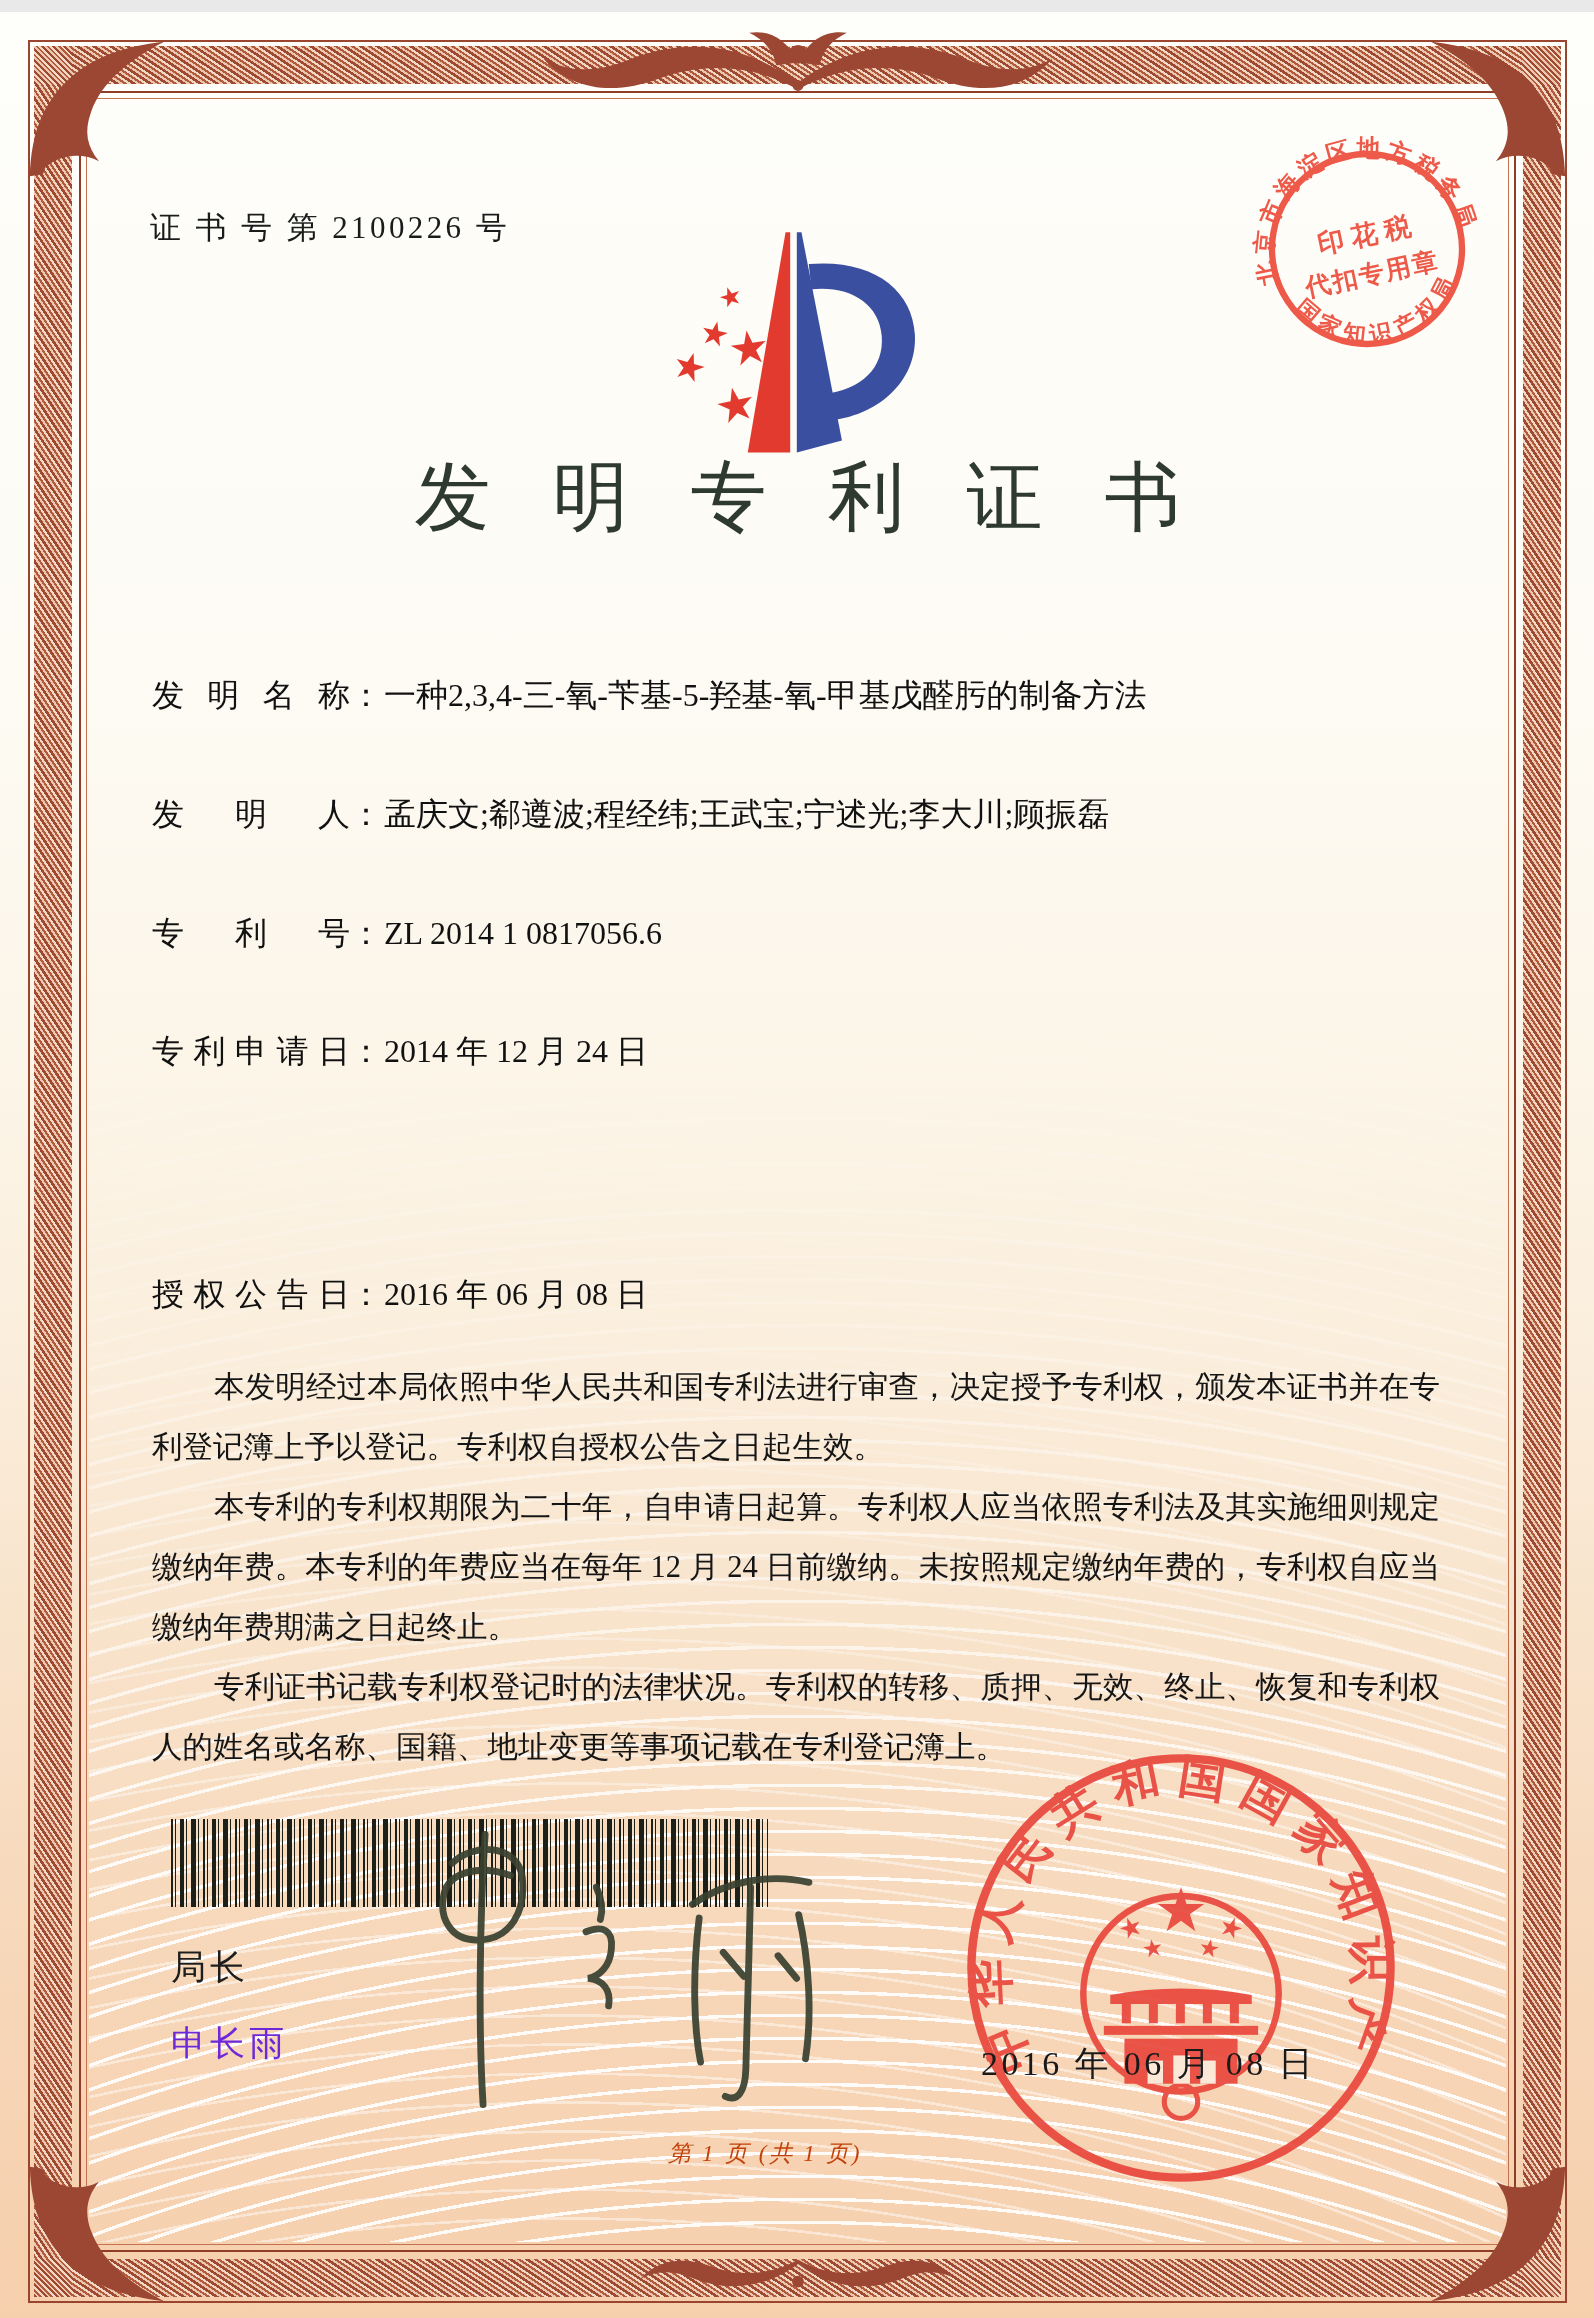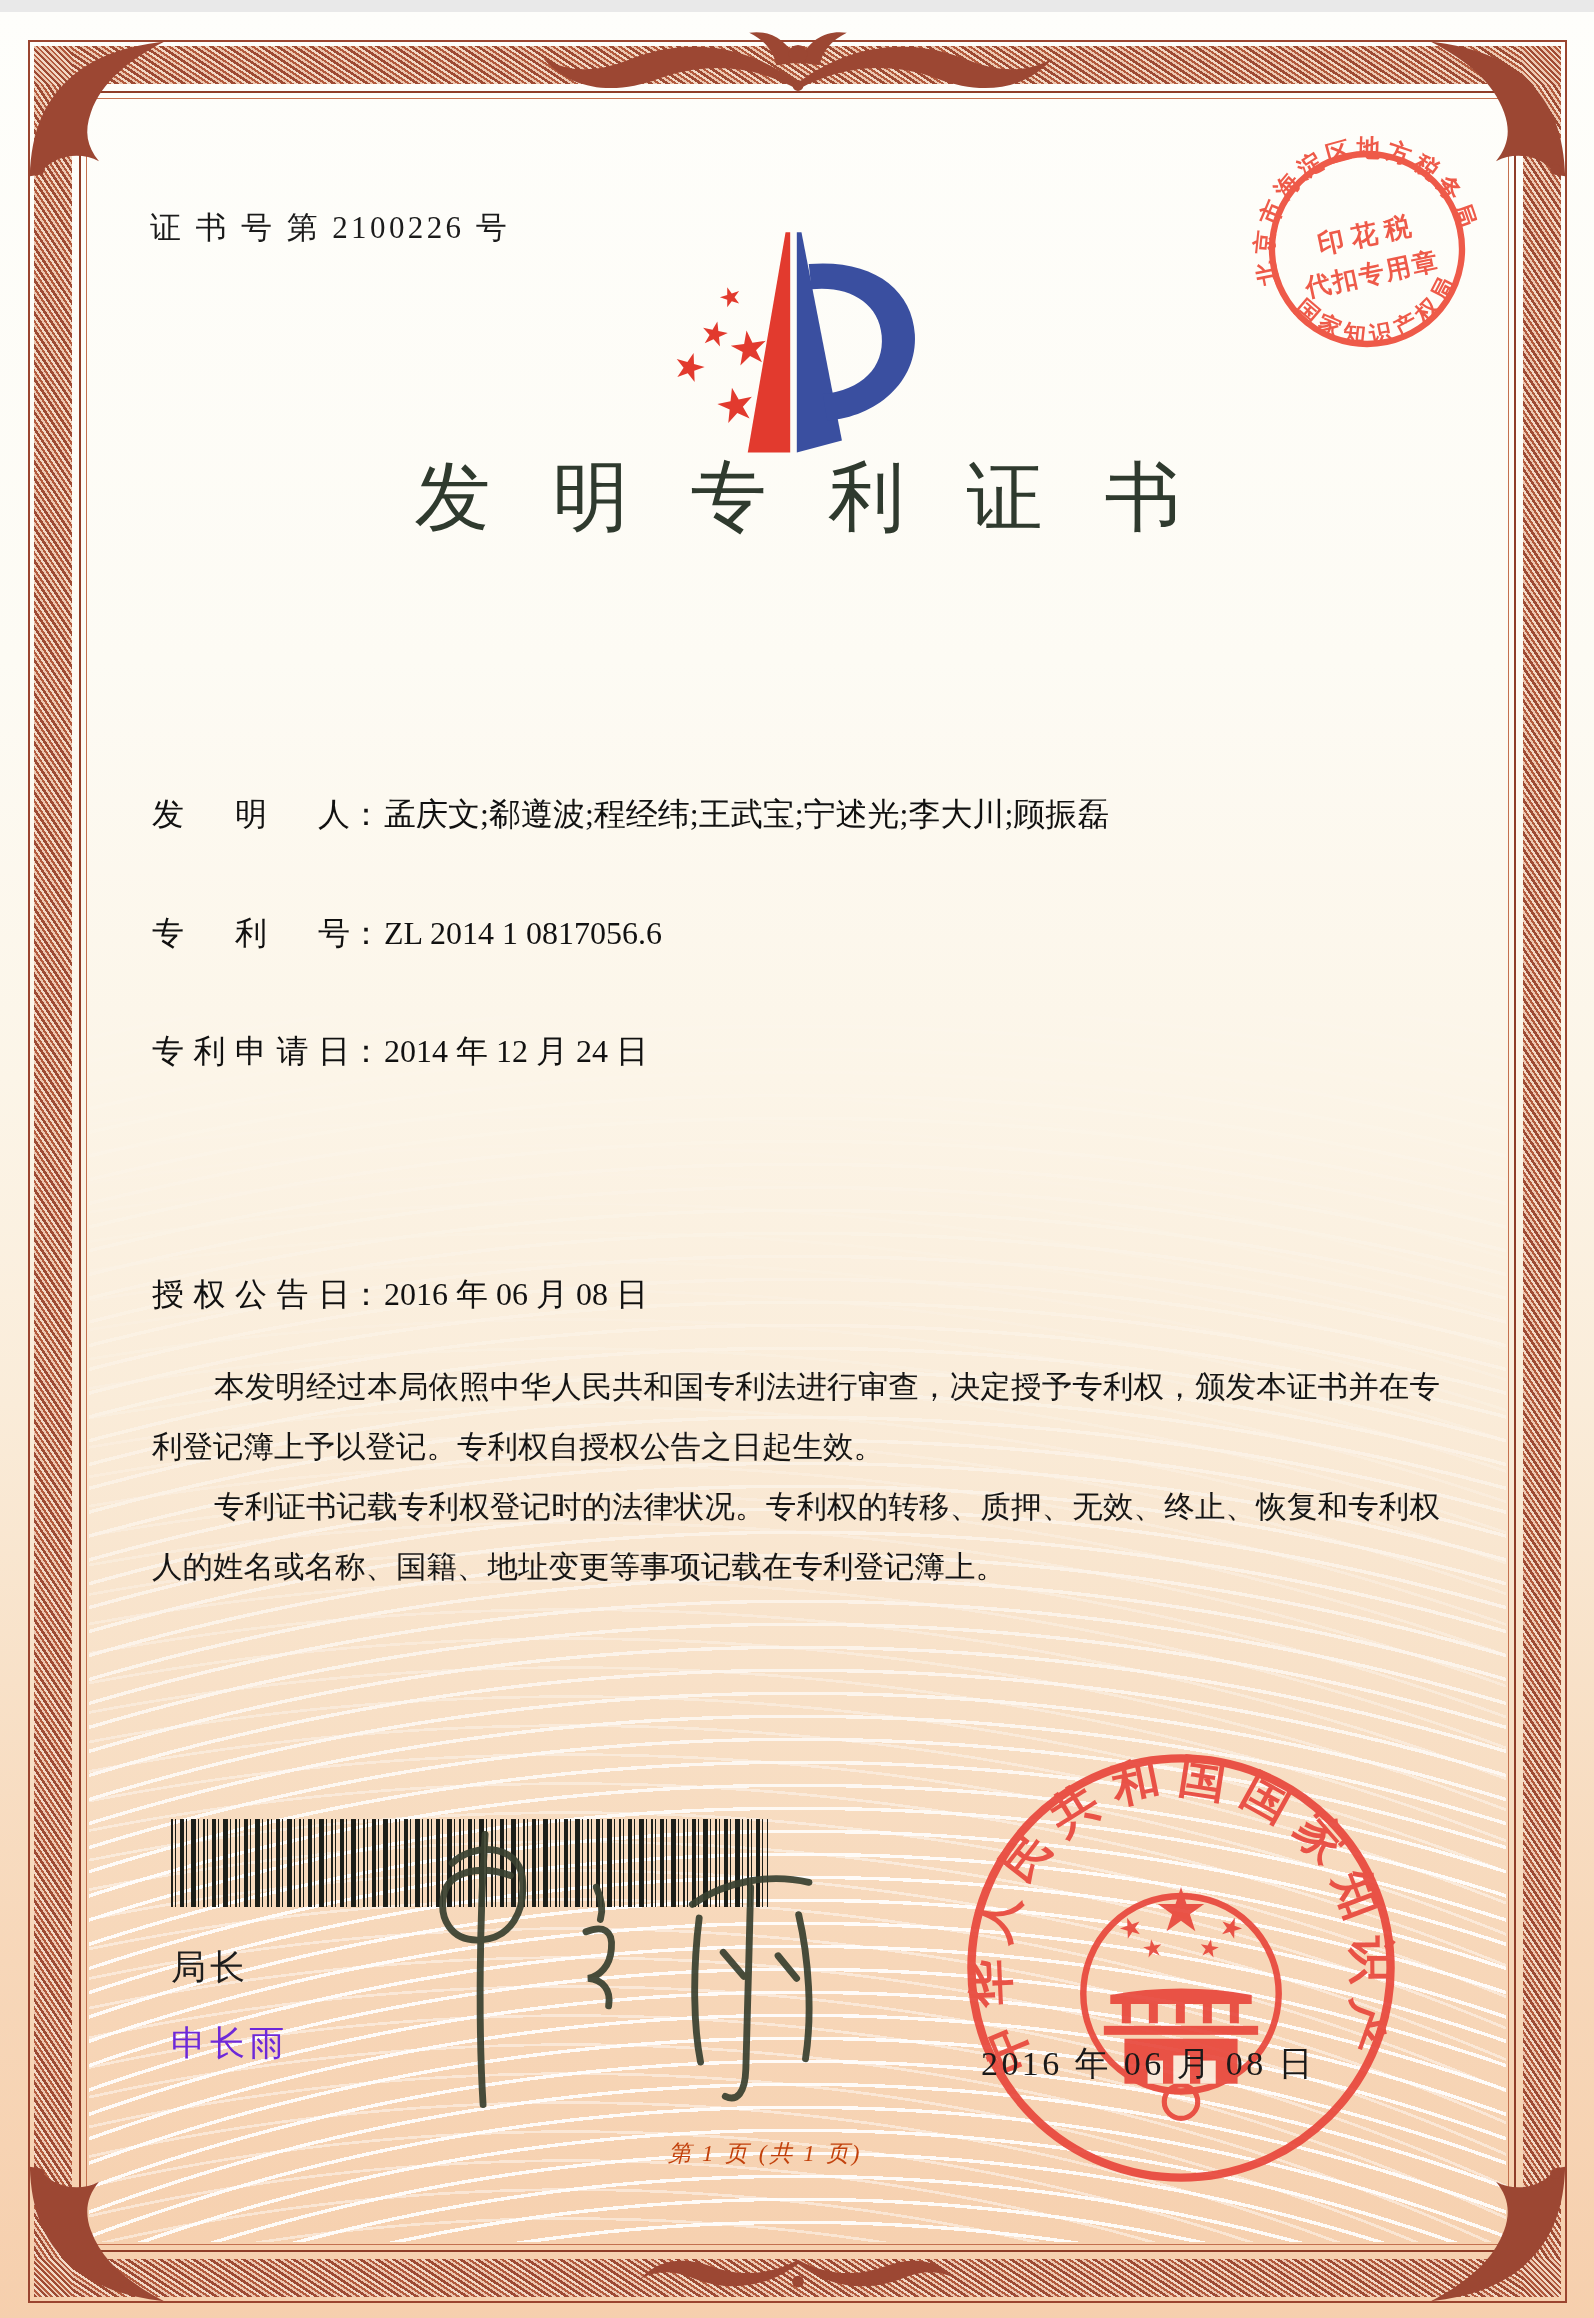--- a/index.html
+++ b/index.html
@@ -128,35 +128,39 @@
     </text>
     <text fill="#ee5a49" font-size="36" letter-spacing="9" font-weight="bold">
       <textPath href="#taxBottom" startOffset="6">国家知识产权局</textPath>
     </text>
     <text x="180" y="172" text-anchor="middle" fill="#ee5a49" font-size="42" font-weight="bold">印 花 税</text>
     <text x="180" y="234" text-anchor="middle" fill="#ee5a49" font-size="40" letter-spacing="3" font-weight="bold">代扣专用章</text>
   </svg>
 
   <div class="title">发明专利证书</div>
 
+  <div class="field-row" style="top:662px">
+    <span class="field-label">发明名称</span><span class="field-colon">：</span><span class="field-value">一种2,3,4-三-氧-苄基-5-羟基-氧-甲基戊醛肟的制备方法</span>
+  </div>
   <div class="field-row" style="top:781px">
     <span class="field-label">发明人</span><span class="field-colon">：</span><span class="field-value">孟庆文;郗遵波;程经纬;王武宝;宁述光;李大川;顾振磊</span>
   </div>
   <div class="field-row" style="top:900px">
     <span class="field-label">专利号</span><span class="field-colon">：</span><span class="field-value">ZL 2014 1 0817056.6</span>
   </div>
   <div class="field-row" style="top:1018px">
     <span class="field-label">专利申请日</span><span class="field-colon">：</span><span class="field-value">2014 年 12 月 24 日</span>
   </div>
   <div class="field-row" style="top:1261px">
     <span class="field-label">授权公告日</span><span class="field-colon">：</span><span class="field-value">2016 年 06 月 08 日</span>
   </div>
 
   <div class="paragraphs">
     <p>本发明经过本局依照中华人民共和国专利法进行审查，决定授予专利权，颁发本证书并在专利登记簿上予以登记。专利权自授权公告之日起生效。</p>
+    <p>本专利的专利权期限为二十年，自申请日起算。专利权人应当依照专利法及其实施细则规定缴纳年费。本专利的年费应当在每年 12 月 24 日前缴纳。未按照规定缴纳年费的，专利权自应当缴纳年费期满之日起终止。</p>
     <p>专利证书记载专利权登记时的法律状况。专利权的转移、质押、无效、终止、恢复和专利权人的姓名或名称、国籍、地址变更等事项记载在专利登记簿上。</p>
   </div>
 
   <div class="barcode"></div>
 
   <div class="director-title">局长</div>
   <div class="director-name">申长雨</div>
 
   <svg class="signature" viewBox="0 0 700 430" fill="none" stroke="#39402f" stroke-width="10" stroke-linecap="round" opacity="0.92">
     <path d="M168,18 C160,140 158,300 165,412"></path>

